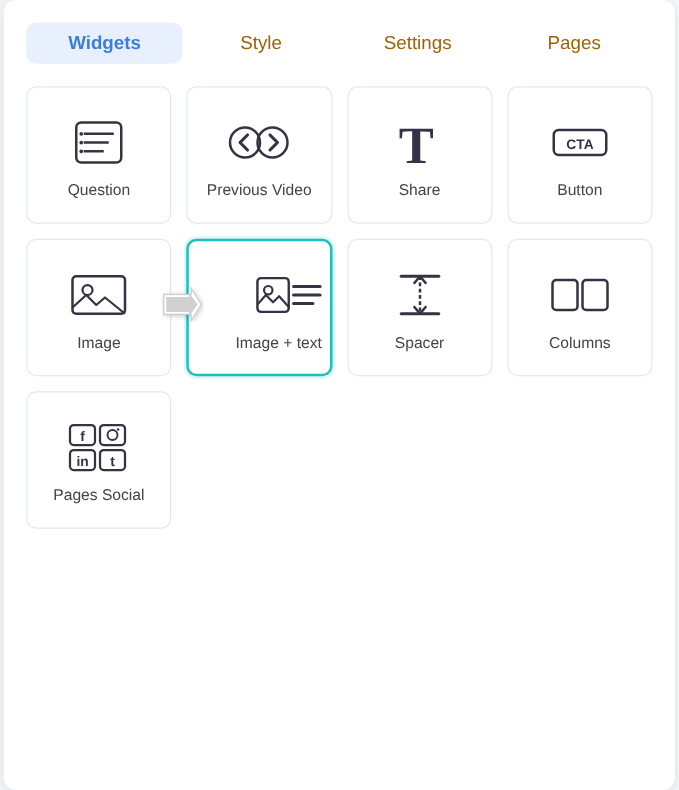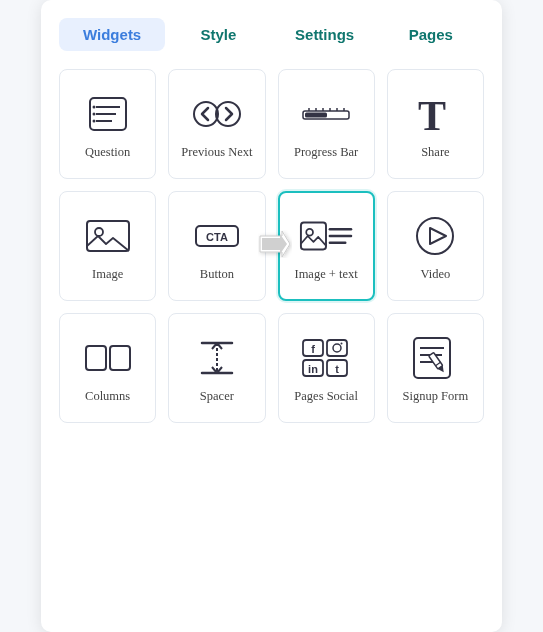--- a/index.html
+++ b/index.html
@@ -5,42 +5,42 @@
     * { box-sizing: border-box; margin: 0; padding: 0; }
     body {
       font-family: -apple-system, BlinkMacSystemFont, 'Segoe UI', Arial, sans-serif;
       background: #f5f7fa;
       display: flex;
       justify-content: center;
       align-items: center;
       min-height: 100vh;
     }
     .panel {
-      width: 461px;
+      width: 537px;
       min-height: 632px;
       background: #fff;
       border-radius: 10px;
       box-shadow: 0 2px 16px rgba(0,0,0,0.10);
       padding: 18px;
     }
     .tabs {
       display: flex;
       gap: 0;
       margin-bottom: 18px;
       border-bottom: none;
     }
     .tab {
       flex: 1;
       text-align: center;
       padding: 8px 0;
       font-size: 15px;
-      color: #0f766e;
+      color: #a16207;
       cursor: pointer;
       border-radius: 8px;
-      font-weight: 700;
+      font-weight: 400;
     }
     .tab.active {
       background: #e8f0fe;
       color: #3b7ddd;
       font-weight: 600;
     }
     .widgets-grid {
       display: grid;
       grid-template-columns: repeat(4, 1fr);
       gap: 12px;
@@ -55,36 +55,36 @@
       justify-content: center;
       padding: 14px 6px 10px 6px;
       cursor: pointer;
       transition: border-color 0.15s;
       min-height: 110px;
       position: relative;
     }
     .widget-card.selected {
       border: 2.5px solid #1bbfbf;
       box-shadow: 0 0 0 2px rgba(27,191,191,0.15);
+      align-items: flex-end;
     }
     .widget-icon {
       width: 54px;
       height: 44px;
       display: flex;
       align-items: center;
       justify-content: center;
       margin-bottom: 8px;
     }
     .widget-label {
       font-size: 12.5px;
       color: #444;
       text-align: center;
       font-weight: 400;
       line-height: 1.3;
-      font-family: Liberation Serif, serif;
     }
     .drag-arrow {
       position: absolute;
       left: -22px;
       top: 50%;
       transform: translateY(-50%);
       z-index: 10;
     }
   </style>
 </head>
@@ -118,68 +118,52 @@
 
     <div class="widget-card">
       <div class="widget-icon">
         <svg width="54" height="40" viewBox="0 0 54 40" fill="none">
           <circle cx="16" cy="20" r="12" stroke="#334" stroke-width="2" fill="none"></circle>
           <polyline points="18,14 12,20 18,26" stroke="#334" stroke-width="2.5" fill="none" stroke-linecap="round" stroke-linejoin="round"></polyline>
           <circle cx="38" cy="20" r="12" stroke="#334" stroke-width="2" fill="none"></circle>
           <polyline points="36,14 42,20 36,26" stroke="#334" stroke-width="2.5" fill="none" stroke-linecap="round" stroke-linejoin="round"></polyline>
         </svg>
       </div>
-      <div class="widget-label">Previous Next</div>
-    </div>
-
-    <div class="widget-card">
-      <div class="widget-icon">
-        <svg width="54" height="40" viewBox="0 0 54 40" fill="none">
-          <rect x="4" y="17" width="46" height="8" rx="2" stroke="#334" stroke-width="1.5" fill="none"></rect>
-          <rect x="6" y="18.5" width="22" height="5" rx="1.5" fill="#334"></rect>
-
-          <line x1="10" y1="14" x2="10" y2="17" stroke="#334" stroke-width="1.5"></line>
-          <line x1="17" y1="14" x2="17" y2="17" stroke="#334" stroke-width="1.5"></line>
-          <line x1="24" y1="14" x2="24" y2="17" stroke="#334" stroke-width="1.5"></line>
-          <line x1="31" y1="14" x2="31" y2="17" stroke="#334" stroke-width="1.5"></line>
-          <line x1="38" y1="14" x2="38" y2="17" stroke="#334" stroke-width="1.5"></line>
-          <line x1="45" y1="14" x2="45" y2="17" stroke="#334" stroke-width="1.5"></line>
-        </svg>
-      </div>
-      <div class="widget-label">Progress Bar</div>
-    </div>
+      <div class="widget-label">Previous Video</div>
+    </div>
+
 
     <div class="widget-card">
       <div class="widget-icon">
         <svg width="44" height="44" viewBox="0 0 44 44" fill="none">
           <text x="5" y="38" font-size="42" font-family="serif" font-weight="bold" fill="#334">T</text>
         </svg>
       </div>
       <div class="widget-label">Share</div>
+    </div>
+
+    <div class="widget-card">
+      <div class="widget-icon">
+        <svg width="54" height="40" viewBox="0 0 54 40" fill="none">
+          <rect x="6" y="10" width="42" height="20" rx="4" stroke="#334" stroke-width="2" fill="none"></rect>
+          <text x="27" y="25" font-size="11" font-family="Arial, sans-serif" font-weight="bold" fill="#334" text-anchor="middle">CTA</text>
+        </svg>
+      </div>
+      <div class="widget-label">Button</div>
     </div>
 
     <div class="widget-card">
       <div class="widget-icon">
         <svg width="50" height="40" viewBox="0 0 50 40" fill="none">
           <rect x="4" y="5" width="42" height="30" rx="3" stroke="#334" stroke-width="2" fill="none"></rect>
           <circle cx="16" cy="16" r="4" stroke="#334" stroke-width="1.8" fill="none"></circle>
           <polyline points="4,30 15,20 23,28 30,22 46,35" stroke="#334" stroke-width="1.8" fill="none" stroke-linejoin="round"></polyline>
         </svg>
       </div>
       <div class="widget-label">Image</div>
-    </div>
-
-    <div class="widget-card">
-      <div class="widget-icon">
-        <svg width="54" height="40" viewBox="0 0 54 40" fill="none">
-          <rect x="6" y="10" width="42" height="20" rx="4" stroke="#334" stroke-width="2" fill="none"></rect>
-          <text x="27" y="25" font-size="11" font-family="Arial, sans-serif" font-weight="bold" fill="#334" text-anchor="middle">CTA</text>
-        </svg>
-      </div>
-      <div class="widget-label">Button</div>
     </div>
 
     <div class="widget-card selected" style="position:relative;">
 
       <div class="drag-arrow">
         <svg width="34" height="28" viewBox="0 0 34 28" fill="none">
           <defs>
             <filter id="shadow" x="-20%" y="-20%" width="140%" height="140%">
               <feDropShadow dx="1" dy="1" stdDeviation="2" flood-color="#00000033"></feDropShadow>
             </filter>
@@ -194,88 +178,62 @@
           <circle cx="11" cy="16" r="3.5" stroke="#334" stroke-width="1.8" fill="none"></circle>
           <polyline points="2,28 9,20 15,26 20,21 28,30" stroke="#334" stroke-width="1.8" fill="none" stroke-linejoin="round"></polyline>
           <line x1="32" y1="13" x2="54" y2="13" stroke="#334" stroke-width="2.5" stroke-linecap="round"></line>
           <line x1="32" y1="20" x2="54" y2="20" stroke="#334" stroke-width="2.5" stroke-linecap="round"></line>
           <line x1="32" y1="27" x2="48" y2="27" stroke="#334" stroke-width="2.5" stroke-linecap="round"></line>
         </svg>
       </div>
       <div class="widget-label">Image + text</div>
     </div>
 
-    <div class="widget-card">
-      <div class="widget-icon">
-        <svg width="46" height="46" viewBox="0 0 46 46" fill="none">
-          <circle cx="23" cy="23" r="18" stroke="#334" stroke-width="2" fill="none"></circle>
-          <polygon points="18,15 34,23 18,31" stroke="#334" stroke-width="2" fill="none" stroke-linejoin="round"></polygon>
-        </svg>
-      </div>
-      <div class="widget-label">Video</div>
-    </div>
-
-
-    <div class="widget-card">
-      <div class="widget-icon">
-        <svg width="52" height="40" viewBox="0 0 52 40" fill="none">
-          <rect x="4" y="8" width="20" height="24" rx="3" stroke="#334" stroke-width="2" fill="none"></rect>
-          <rect x="28" y="8" width="20" height="24" rx="3" stroke="#334" stroke-width="2" fill="none"></rect>
-        </svg>
-      </div>
-      <div class="widget-label">Columns</div>
-    </div>
+
 
     <div class="widget-card">
       <div class="widget-icon">
         <svg width="46" height="46" viewBox="0 0 46 46" fill="none">
           <line x1="8" y1="8" x2="38" y2="8" stroke="#334" stroke-width="2.5" stroke-linecap="round"></line>
           <line x1="23" y1="8" x2="23" y2="38" stroke="#334" stroke-width="2" stroke-dasharray="3,2"></line>
           <line x1="8" y1="38" x2="38" y2="38" stroke="#334" stroke-width="2.5" stroke-linecap="round"></line>
 
           <polyline points="18,14 23,8 28,14" stroke="#334" stroke-width="2" fill="none" stroke-linejoin="round"></polyline>
           <polyline points="18,32 23,38 28,32" stroke="#334" stroke-width="2" fill="none" stroke-linejoin="round"></polyline>
         </svg>
       </div>
       <div class="widget-label">Spacer</div>
     </div>
 
     <div class="widget-card">
       <div class="widget-icon">
+        <svg width="52" height="40" viewBox="0 0 52 40" fill="none">
+          <rect x="4" y="8" width="20" height="24" rx="3" stroke="#334" stroke-width="2" fill="none"></rect>
+          <rect x="28" y="8" width="20" height="24" rx="3" stroke="#334" stroke-width="2" fill="none"></rect>
+        </svg>
+      </div>
+      <div class="widget-label">Columns</div>
+    </div>
+
+    <div class="widget-card">
+      <div class="widget-icon">
         <svg width="54" height="44" viewBox="0 0 54 44" fill="none">
 
           <rect x="4" y="4" width="20" height="16" rx="3" stroke="#334" stroke-width="1.8" fill="none"></rect>
           <text x="14" y="17" font-size="11" font-family="Arial" font-weight="bold" fill="#334" text-anchor="middle">f</text>
 
           <rect x="28" y="4" width="20" height="16" rx="3" stroke="#334" stroke-width="1.8" fill="none"></rect>
           <circle cx="38" cy="12" r="4" stroke="#334" stroke-width="1.5" fill="none"></circle>
           <circle cx="42.5" cy="7.5" r="1" fill="#334"></circle>
 
           <rect x="4" y="24" width="20" height="16" rx="3" stroke="#334" stroke-width="1.8" fill="none"></rect>
           <text x="14" y="37" font-size="11" font-family="Arial" font-weight="bold" fill="#334" text-anchor="middle">in</text>
 
           <rect x="28" y="24" width="20" height="16" rx="3" stroke="#334" stroke-width="1.8" fill="none"></rect>
           <text x="38" y="37" font-size="11" font-family="Arial" font-weight="bold" fill="#334" text-anchor="middle">t</text>
         </svg>
       </div>
       <div class="widget-label">Pages Social</div>
     </div>
 
-    <div class="widget-card">
-      <div class="widget-icon">
-        <svg width="50" height="48" viewBox="0 0 50 48" fill="none">
-          <rect x="4" y="4" width="36" height="40" rx="4" stroke="#334" stroke-width="2" fill="none"></rect>
-          <line x1="10" y1="14" x2="34" y2="14" stroke="#334" stroke-width="2"></line>
-          <line x1="10" y1="21" x2="32" y2="21" stroke="#334" stroke-width="2"></line>
-          <line x1="10" y1="28" x2="28" y2="28" stroke="#334" stroke-width="2"></line>
-
-          <g transform="translate(28, 30) rotate(-35)">
-            <rect x="-3" y="-12" width="6" height="16" rx="1" fill="white" stroke="#334" stroke-width="1.5"></rect>
-            <polygon points="-3,4 3,4 0,10" fill="#334"></polygon>
-            <line x1="-3" y1="0" x2="3" y2="0" stroke="#334" stroke-width="1.2"></line>
-          </g>
-        </svg>
-      </div>
-      <div class="widget-label">Signup Form</div>
-    </div>
 
   </div>
 </div>
 
 </body></html>

